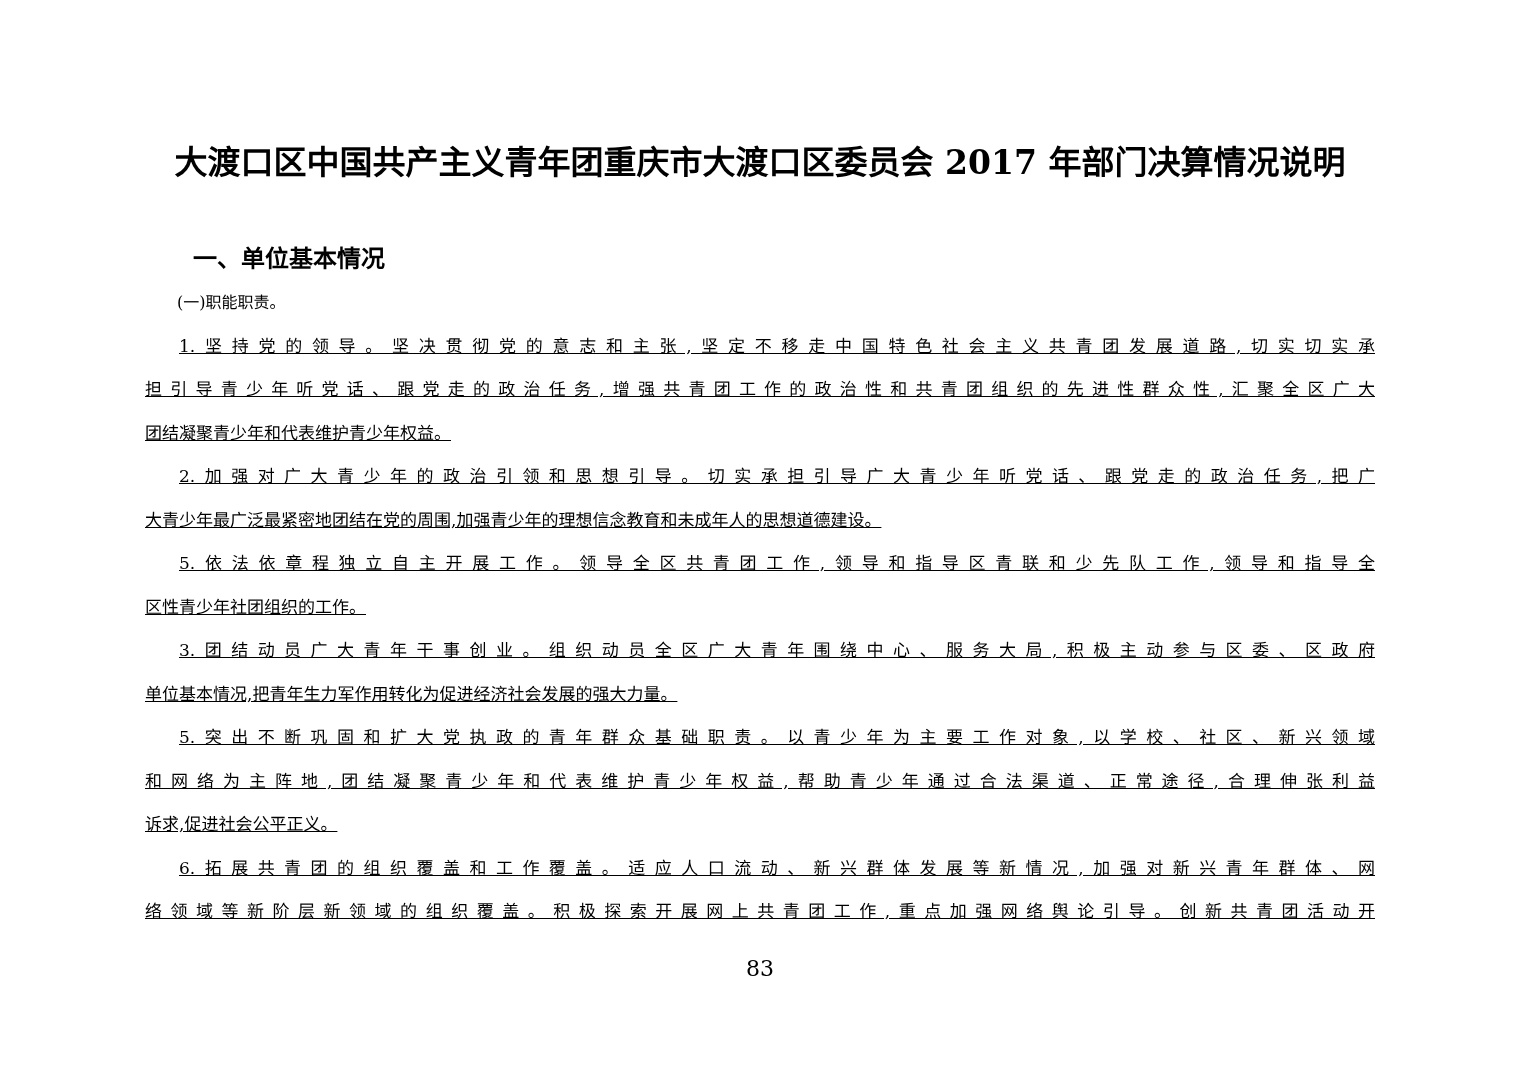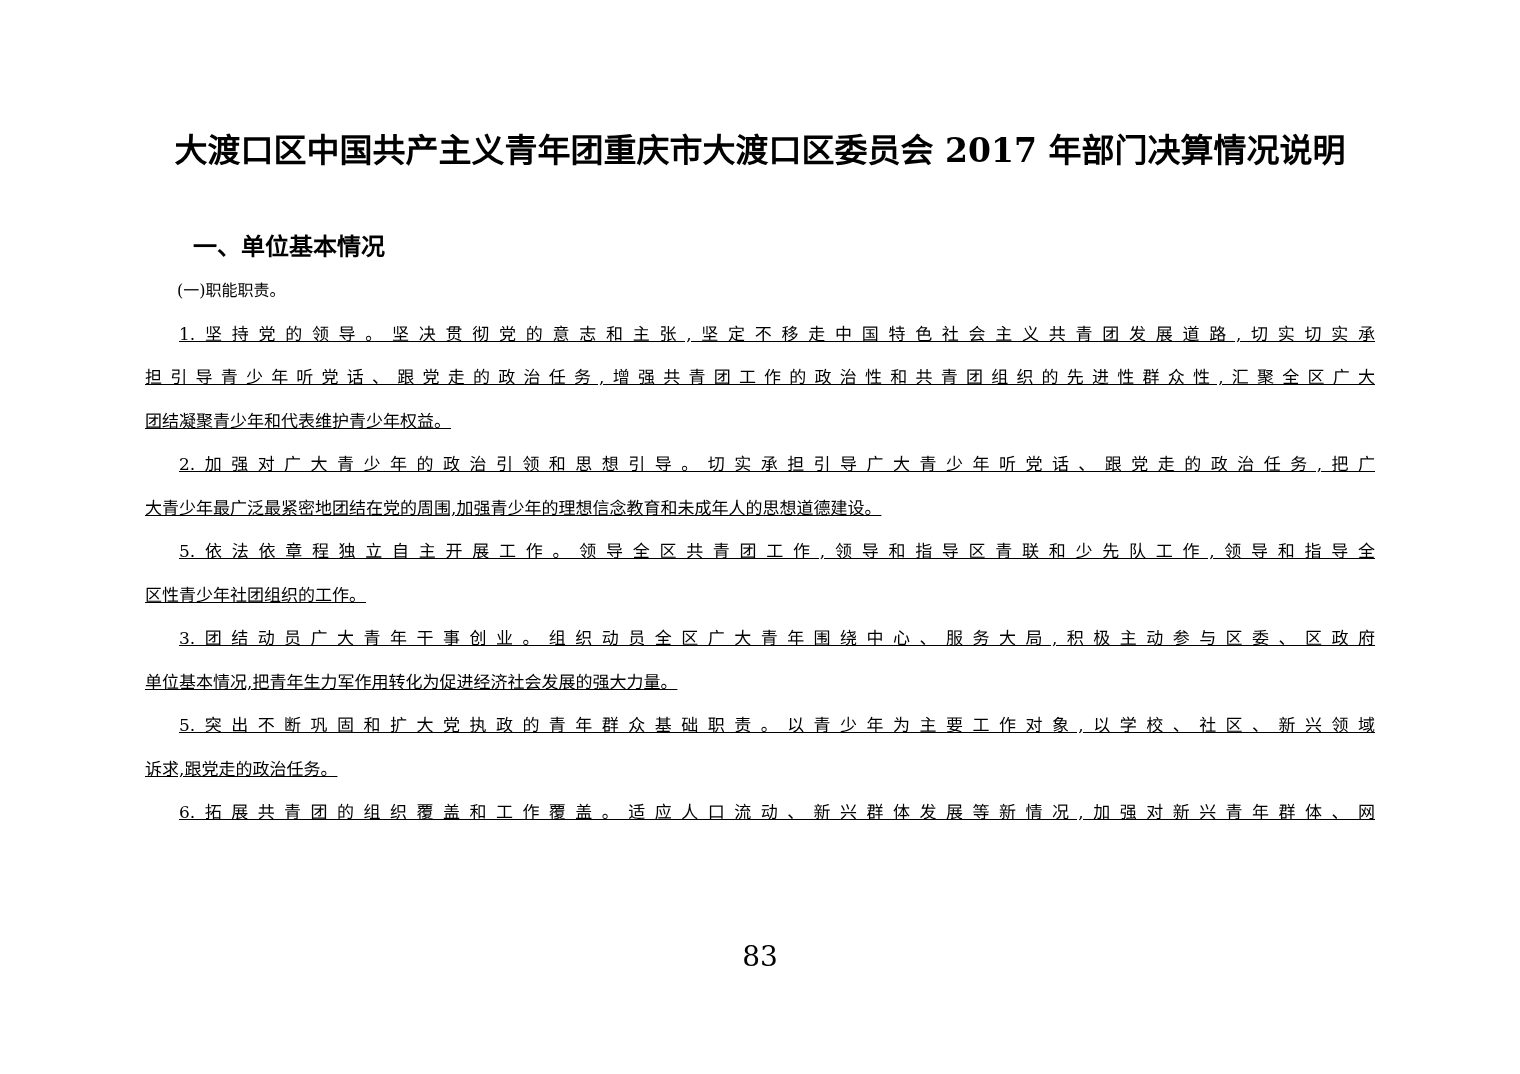--- a/index.html
+++ b/index.html
@@ -1,20 +1,20 @@
 <!DOCTYPE html>
 <html lang="zh-CN"><head>
 <meta charset="utf-8">
 <style>
   html, body { margin: 0; padding: 0; background: #ffffff; }
   .page {
     position: relative;
     width: 1520px;
     height: 1030px;
-    margin: 0 auto;
+    margin: 12px auto;
     background: #ffffff;
     color: #000000;
     font-family: "DejaVu Serif", "Liberation Serif", serif;
     box-sizing: border-box;
     padding: 130px 145px 0 145px;
     overflow: hidden;
   }
   .title {
     font-size: 33px;
     line-height: 42px;
@@ -48,21 +48,21 @@
     text-align-last: justify;
   }
   .para .line:first-child { text-indent: 2em; }
   .para:not(.continued) .line:last-child { text-align-last: left; }
   .page-number {
     position: absolute;
     left: 0;
     right: 0;
     top: 943px;
     text-align: center;
-    font-size: 28px;
+    font-size: 22px;
     line-height: 28px;
   }
 </style>
 </head>
 <body>
 
 <div class="page">
 
   <h1 class="title">大渡口区中国共产主义青年团重庆市大渡口区委员会 2017 年部门决算情况说明</h1>
 
@@ -86,22 +86,24 @@
     <span class="line">区性青少年社团组织的工作。</span>
   </p>
 
   <p class="para">
     <span class="line">3.团结动员广大青年干事创业。组织动员全区广大青年围绕中心、服务大局,积极主动参与区委、区政府</span>
     <span class="line">单位基本情况,把青年生力军作用转化为促进经济社会发展的强大力量。</span>
   </p>
 
   <p class="para">
     <span class="line">5.突出不断巩固和扩大党执政的青年群众基础职责。以青少年为主要工作对象,以学校、社区、新兴领域</span>
-    <span class="line">诉求,跟党走的政治任务。</span>
+    <span class="line">和网络为主阵地,团结凝聚青少年和代表维护青少年权益,帮助青少年通过合法渠道、正常途径,合理伸张利益</span>
+    <span class="line">诉求,促进社会公平正义。</span>
   </p>
 
   <p class="para continued">
     <span class="line">6.拓展共青团的组织覆盖和工作覆盖。适应人口流动、新兴群体发展等新情况,加强对新兴青年群体、网</span>
+    <span class="line">络领域等新阶层新领域的组织覆盖。积极探索开展网上共青团工作,重点加强网络舆论引导。创新共青团活动开</span>
   </p>
 
   <div class="page-number">83</div>
 
 </div>
 
 </body></html>

